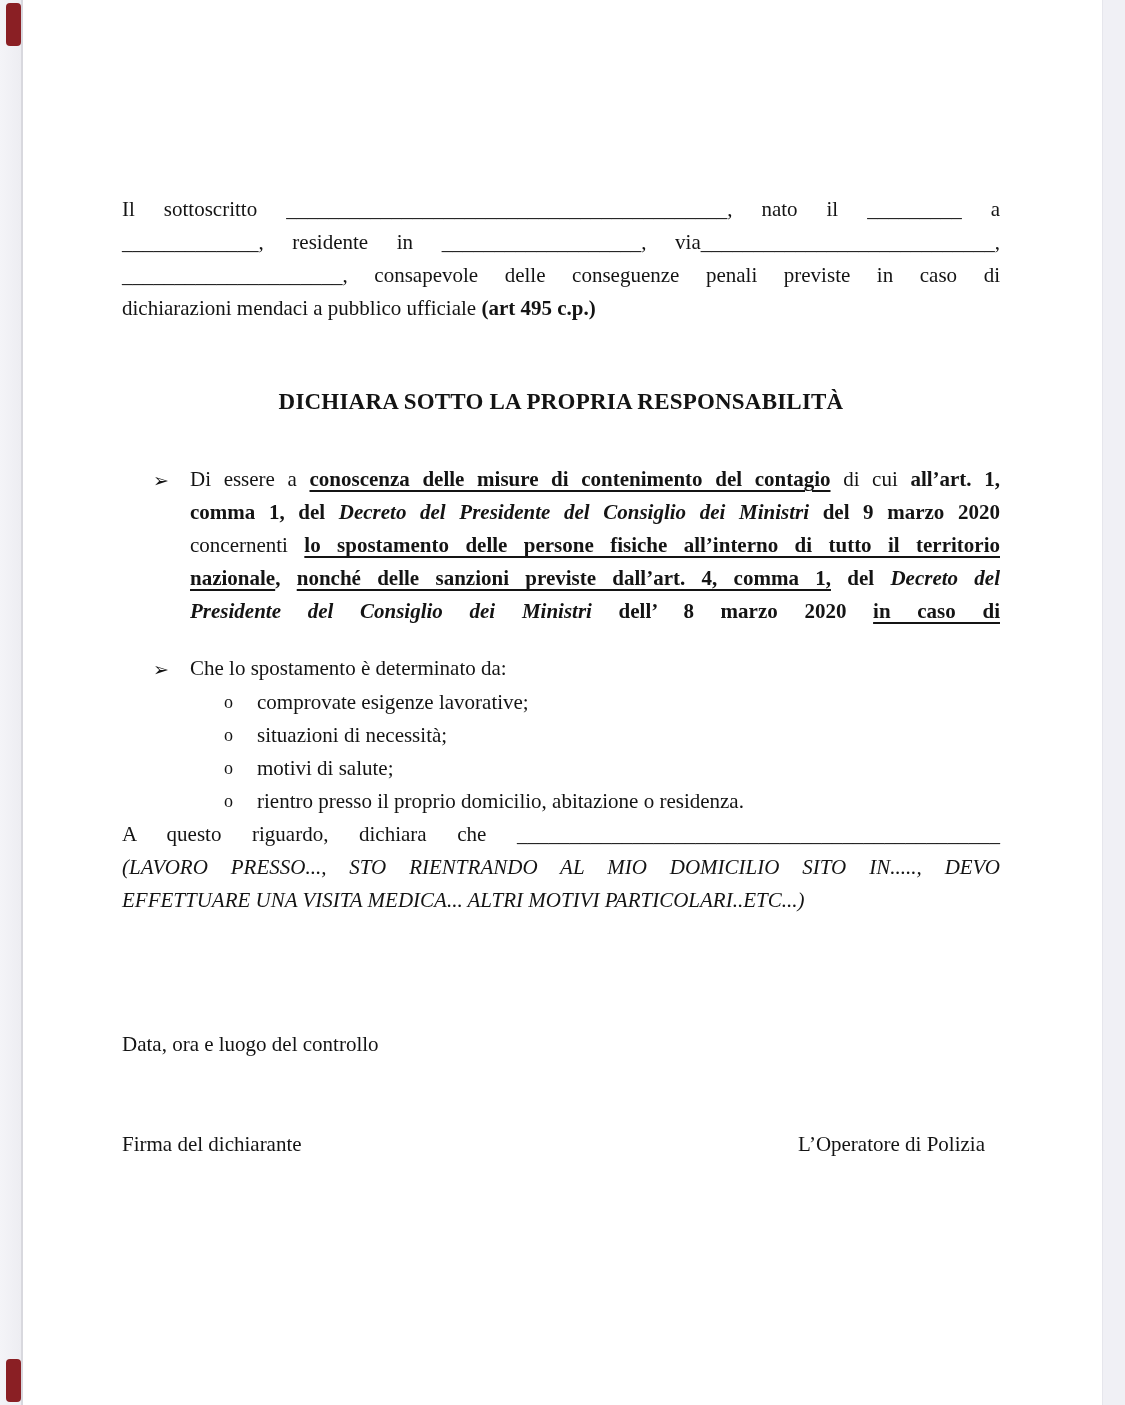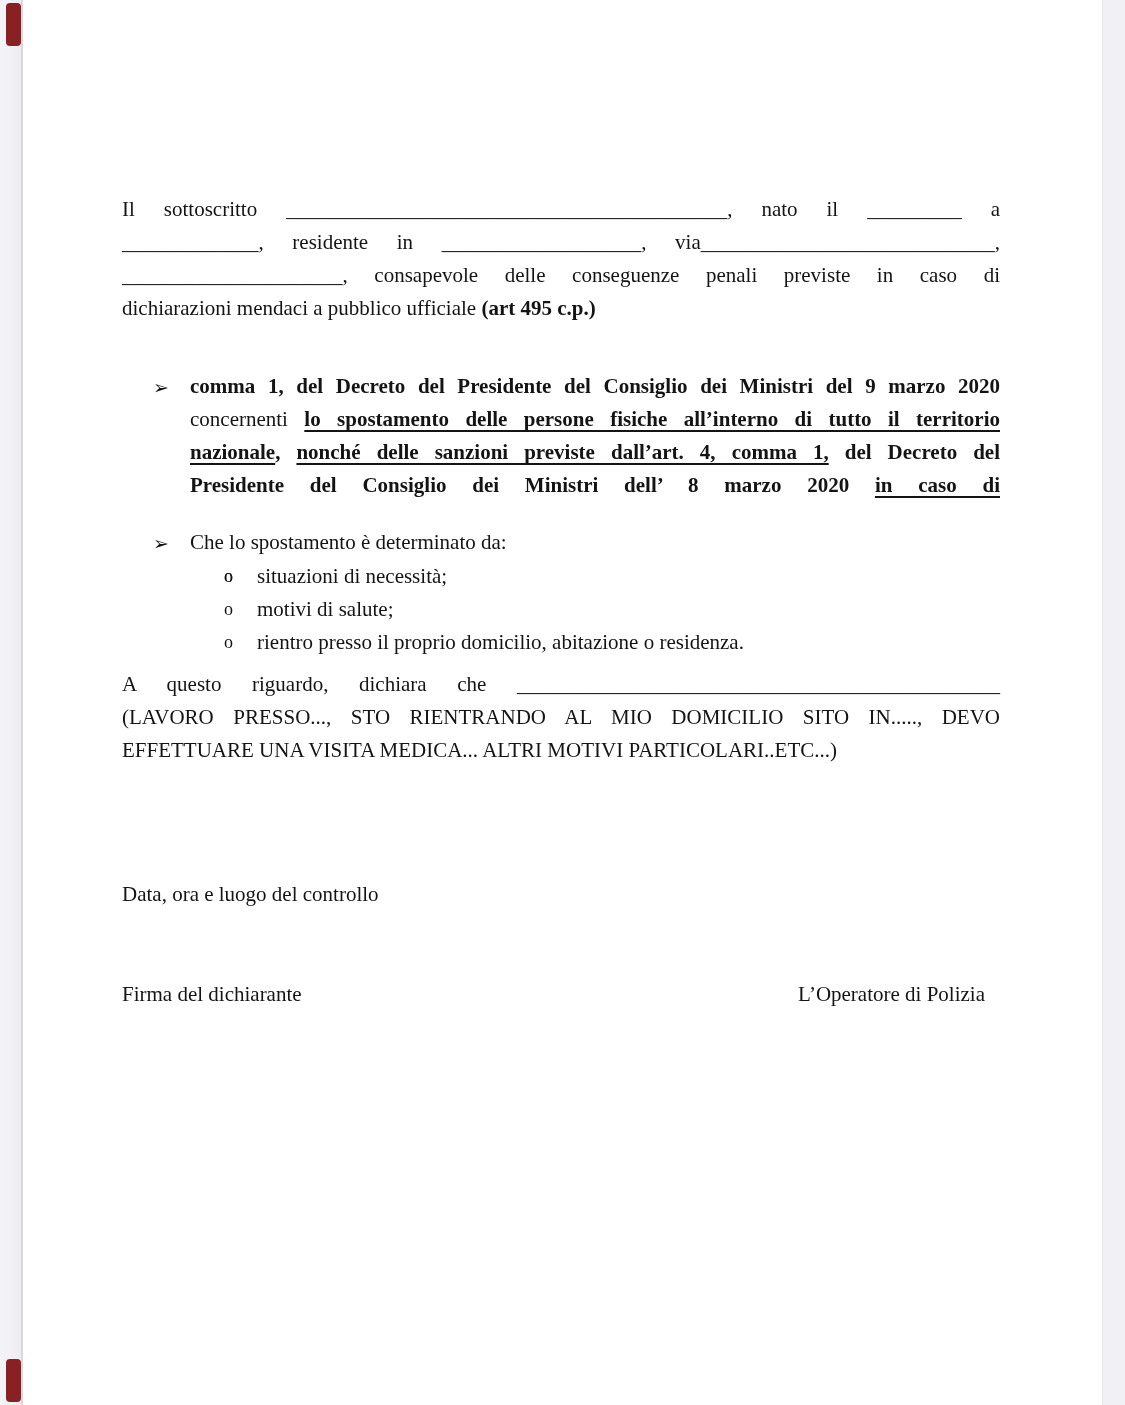--- a/index.html
+++ b/index.html
@@ -34,21 +34,21 @@
   .content{
     position:absolute;left:99px;top:0;width:878px;  
     font-size:21px;line-height:33px;
   }
 
   .line{display:block;text-align:justify;}
   .line.jlast{text-align-last:justify;}
   .line.left{text-align:left;text-align-last:auto;}
 
   .r-b{font-weight:700;}
-  .r-i{margin-top:11px;}
+  .r-i{font-style:italic;margin-top:11px;}
   .r-u{text-decoration:underline;text-decoration-thickness:2px;text-underline-offset:4px;}
 
   .intro{padding-top:193px;}
 
   .heading{
     margin:60px 0 0 0;
     font-size:23px;line-height:33px;
     font-weight:700;text-align:center;
     letter-spacing:.2px;
   }
@@ -62,21 +62,21 @@
   .bullet.first{margin-top:45px;}
   .bullet.second{margin-top:24px;}
 
   .subs{margin:1px 0 0 0;padding:0 0 0 135px;list-style:none;}
   .subs li{position:relative;line-height:33px;}
   .subs .omark{
     position:absolute;left:-33px;top:0;
     font-size:18px;line-height:33px;
   }
 
-  .aquesto{margin-top:9px;}
+  .aquesto{}
   .caps{margin-top:0;}
   .control{margin-top:111px;}
   .footer{
     margin-top:67px;
     display:flex;justify-content:space-between;align-items:flex-end;
     padding-right:15px;
   }
 </style>
 </head>
 <body>
@@ -86,39 +86,42 @@
   <div class="page">
     <div class="content">
 
       <div class="intro">
           <div class="line jlast"><span class="run">Il sottoscritto </span><span class="run">__________________________________________</span><span class="run">, nato il </span><span class="run">_________</span><span class="run"> a</span></div>
           <div class="line jlast"><span class="run">_____________</span><span class="run">, residente in </span><span class="run">___________________</span><span class="run">, via</span><span class="run">____________________________</span><span class="run">,</span></div>
           <div class="line jlast"><span class="run">_____________________</span><span class="run">, consapevole delle conseguenze penali previste in caso di</span></div>
           <div class="line left"><span class="run">dichiarazioni mendaci a pubblico ufficiale </span><span class="run r-b">(art 495 c.p.)</span></div>
         </div>
 
+      <div class="heading">DICHIARA SOTTO LA PROPRIA RESPONSABILITÀ</div>
 
       <div class="bullet first">
         <span class="arrow">➢</span>
         <div>
+            <div class="line jlast"><span class="run">Di essere a </span><span class="run r-b r-u">conoscenza delle misure di contenimento del contagio</span><span class="run"> di cui </span><span class="run r-b">all’art. 1,</span></div>
             <div class="line jlast"><span class="run r-b">comma 1, del </span><span class="run r-b r-i">Decreto del Presidente del Consiglio dei Ministri</span><span class="run r-b"> del 9 marzo 2020</span></div>
             <div class="line jlast"><span class="run">concernenti </span><span class="run r-b r-u">lo spostamento delle persone fisiche all’interno di tutto il territorio</span></div>
             <div class="line jlast"><span class="run r-b r-u">nazionale</span><span class="run r-b">, </span><span class="run r-b r-u">nonché delle sanzioni previste dall’art. 4, comma 1,</span><span class="run r-b"> del </span><span class="run r-b r-i">Decreto del</span></div>
             <div class="line jlast"><span class="run r-b r-i">Presidente del Consiglio dei Ministri</span><span class="run r-b"> dell’ 8 marzo 2020 </span><span class="run r-b r-u">in caso di</span></div>
           </div>
       </div>
 
       <div class="bullet second">
         <span class="arrow">➢</span>
         <div>Che lo spostamento è determinato da:</div>
       </div>
 
       <ul class="subs">
         <li>
           <span class="omark">o</span>
+          <span>comprovate esigenze lavorative;</span>
         </li>
         <li>
           <span class="omark">o</span>
           <span>situazioni di necessità;</span>
         </li>
         <li>
           <span class="omark">o</span>
           <span>motivi di salute;</span>
         </li>
         <li>

